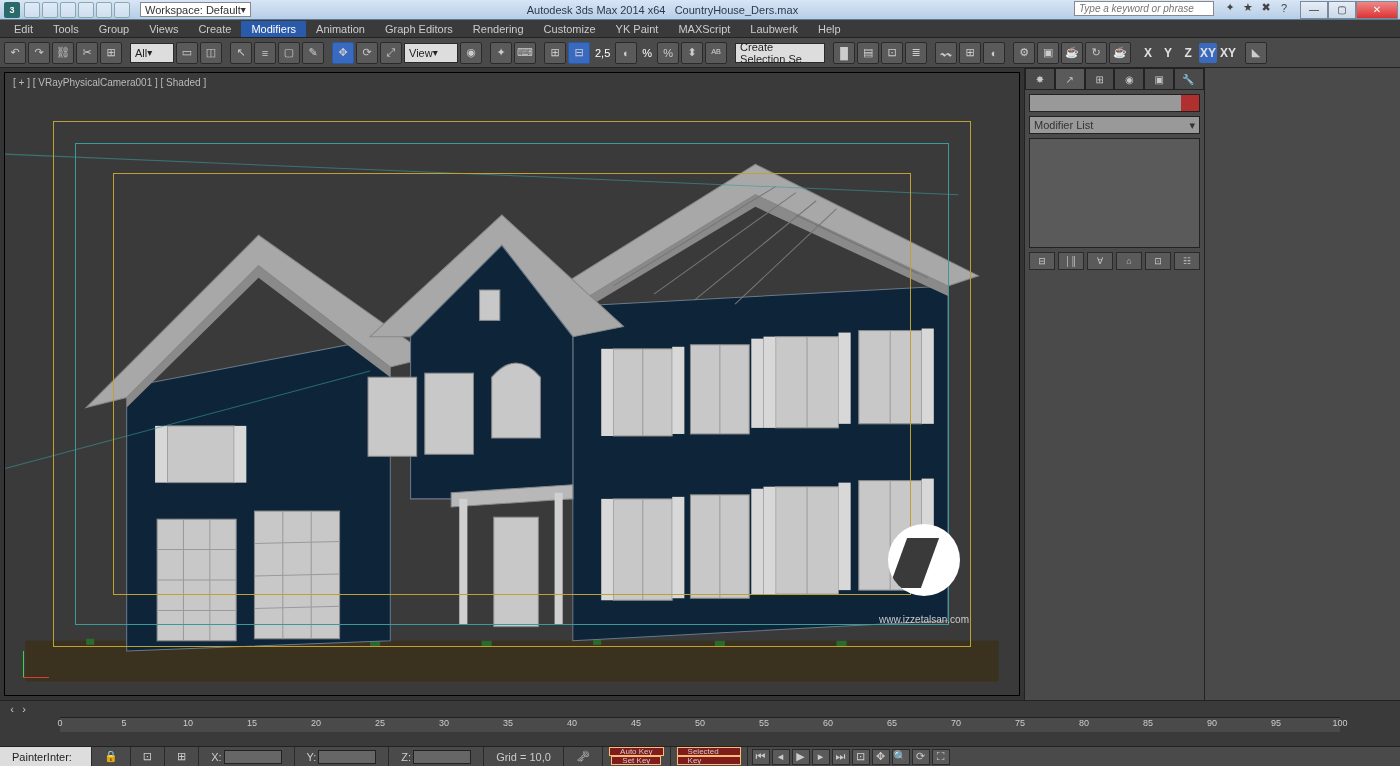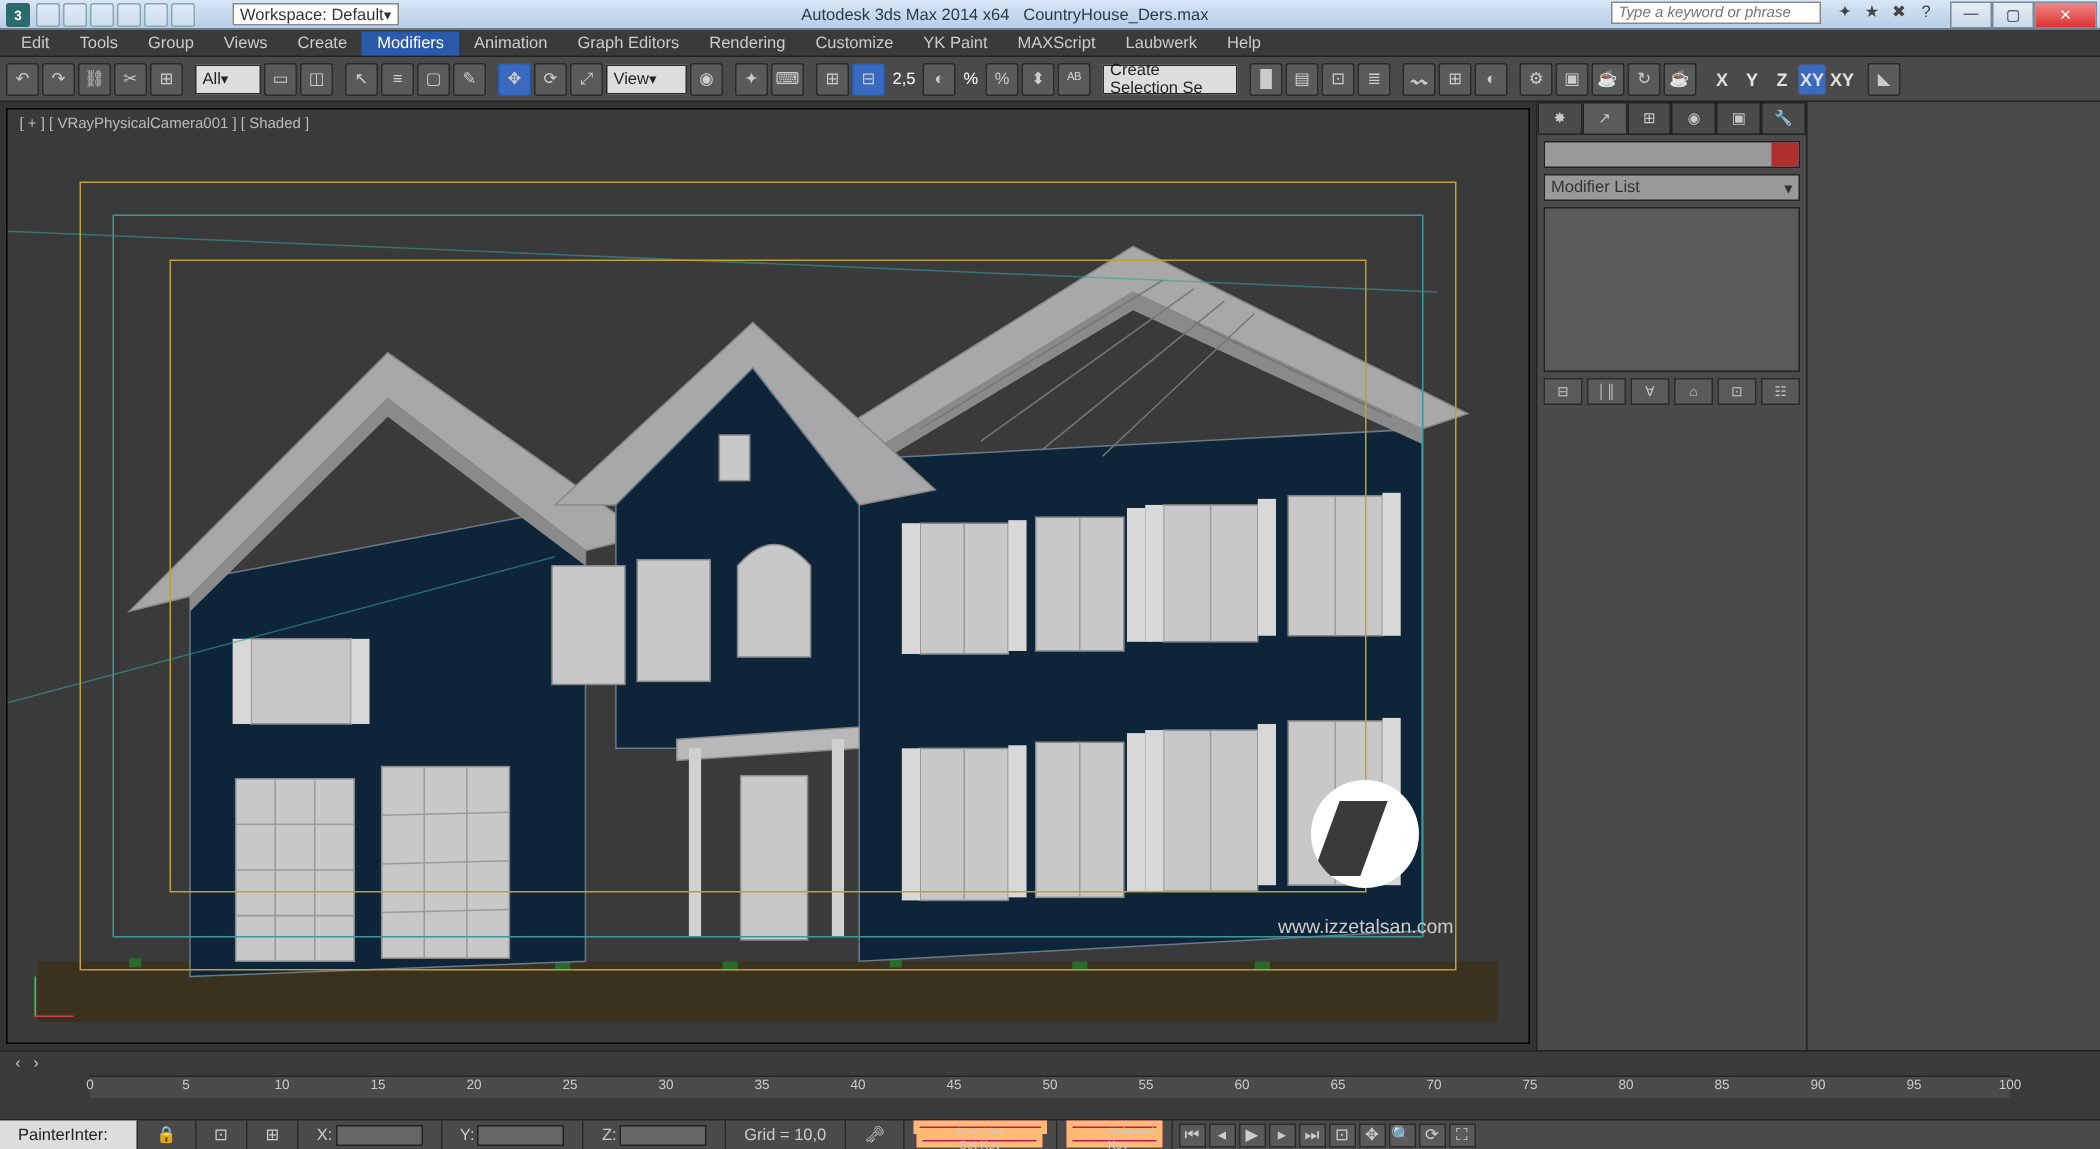--- a/index.html
+++ b/index.html
@@ -3,21 +3,21 @@
 <meta charset="utf-8">
 <style>
 *{margin:0;padding:0;box-sizing:border-box;font-family:"Segoe UI",Tahoma,sans-serif;font-size:11px;user-select:none}
 body{width:1400px;height:766px;background:#343434;overflow:hidden;color:#c8c8c8}
 
 .titlebar{height:20px;background:linear-gradient(#d8e6f6,#b7cde6);display:flex;align-items:center;border-bottom:1px solid #5a7a9a}
 .titlebar .left{display:flex;align-items:center;gap:4px;padding-left:4px}
 .titlebar .left .logo{width:16px;height:16px;background:#2a6a6a;border-radius:2px;display:flex;align-items:center;justify-content:center;color:#fff;font-size:9px;font-weight:bold}
 .titlebar .left .qat{display:flex;gap:2px}
 .titlebar .left .qat .b{width:16px;height:16px;background:rgba(255,255,255,.3);border:1px solid #8aa;border-radius:2px}
-.titlebar .ws{background:#fff;border:1px solid #888;padding:0 4px;height:15px;font-size:10px;color:#333;margin-left:21px;display:flex;align-items:center}
+.titlebar .ws{background:#fff;border:1px solid #888;padding:0 4px;height:15px;font-size:10px;color:#333;margin-left:6px;display:flex;align-items:center}
 .titlebar .center{flex:1;text-align:center;color:#2a3a4a;font-size:11px}
 .titlebar .right{display:flex;align-items:flex-start;gap:2px;padding-right:2px}
 .titlebar .search{width:140px;height:15px;background:#fff;border:1px solid #888;font-size:10px;color:#999;font-style:italic;padding:0 4px;margin-right:6px}
 .titlebar .icn{width:16px;height:14px;display:flex;align-items:center;justify-content:center;color:#444}
 .titlebar .winbtns{display:flex;margin-left:6px}
 .titlebar .winbtns .wb{width:28px;height:18px;display:flex;align-items:center;justify-content:center;border:1px solid #7a8a9a;background:linear-gradient(#e6eef6,#cad8e8);font-size:10px;color:#333}
 .titlebar .winbtns .close{background:linear-gradient(#e88,#d33);color:#fff;width:42px}
 
 .menubar{height:18px;background:#3a3a3a;display:flex;align-items:center;padding-left:4px;border-bottom:1px solid #222}
 .menubar .m{padding:2px 10px;color:#ccc;font-size:11px;cursor:pointer}
@@ -36,21 +36,21 @@
 .viewport-wrap{flex:1;padding:4px;position:relative}
 .viewport{width:100%;height:100%;background:#3a3a3a;border:1px solid #000;position:relative;overflow:hidden}
 .vp-label{position:absolute;top:4px;left:8px;color:#bbb;font-size:10px;z-index:20}
 .safe1{position:absolute;border:1px solid #c0a030;left:48px;top:48px;right:48px;bottom:48px;z-index:5;pointer-events:none}
 .safe2{position:absolute;border:1px solid #c0a030;left:108px;top:100px;right:108px;bottom:100px;z-index:5;pointer-events:none}
 .safe3{position:absolute;border:1px solid #3a9a9a;left:70px;top:70px;right:70px;bottom:70px;z-index:5;pointer-events:none}
 .scene{position:absolute;inset:0;z-index:2}
 .watermark{position:absolute;right:50px;bottom:70px;z-index:10;text-align:center}
 .watermark .logo2{width:72px;height:72px;border-radius:50%;background:#fff;position:relative;overflow:hidden;margin:0 auto}
 .watermark .logo2::before{content:"";position:absolute;left:10px;top:14px;width:32px;height:50px;background:#3a3a3a;transform:skewX(-20deg)}
-.watermark .url{color:#ccc;font-size:13px;margin-top:18px}
+.watermark .url{color:#ccc;font-size:10px;margin-top:18px}
 .axis-gizmo{position:absolute;left:18px;bottom:18px;z-index:15}
 .axis-gizmo .xl{position:absolute;width:26px;height:1px;background:#d04040;left:0;top:0}
 .axis-gizmo .yl{position:absolute;width:1px;height:26px;background:#40d040;left:0;top:-26px}
 
 .cmdpanel{width:180px;background:#4a4a4a;border-left:1px solid #222;display:flex;flex-direction:column}
 .cmdpanel .tabs{height:22px;display:flex;background:#3a3a3a}
 .cmdpanel .tabs .t{flex:1;border:1px solid #222;background:#4a4a4a;display:flex;align-items:center;justify-content:center;font-size:10px}
 .cmdpanel .tabs .t.on{background:#5a5a5a}
 .cmdpanel .name{height:18px;background:#999;margin:4px;border:1px solid #222}
 .cmdpanel .name .sw{width:18px;height:16px;background:#b03030;float:right}
@@ -66,21 +66,21 @@
 .timeline .track{flex:1;height:12px;background:#2a2a2a;border:1px solid #111;position:relative;margin:0 6px}
 .timeline .thumb{position:absolute;left:0;top:-1px;width:56px;height:12px;background:#888;border:1px solid #555;text-align:center;font-size:9px;color:#222}
 .timeline .ruler{height:16px;background:#4a4a4a;position:relative;margin:0 60px;border-top:1px solid #222}
 .timeline .ruler .tick{position:absolute;top:0;font-size:9px;color:#ccc;transform:translateX(-50%)}
 .timeline .keys{height:14px;background:#3a3a3a;margin:0 60px}
 
 .statusbar{height:20px;background:#4a4a4a;border-top:1px solid #222;display:flex;align-items:center;font-size:10px;color:#ccc}
 .statusbar .cell{padding:0 12px;border-right:1px solid #2a2a2a;height:100%;display:flex;align-items:center}
 .statusbar .cell.wide{flex:1}
 .statusbar .coord{width:58px;height:14px;background:#666;border:1px solid #222;margin-left:2px;color:#ccc;padding:0 2px}
-.statusbar .btn{height:14px;background:#be185d;border:4px solid #fdba74;padding:0 24px;margin:0 2px}
+.statusbar .btn{height:14px;background:#7f1d1d;border:1px solid #fdba74;padding:0 10px;margin:0 2px}
 .statusbar .rightbtns{display:flex;gap:2px;padding:0 4px}
 .statusbar .rb{width:18px;height:16px;background:#5a5a5a;border:1px solid #2a2a2a;display:flex;align-items:center;justify-content:center}
 svg{display:block}
 </style>
 </head>
 <body>
 
 <div class="titlebar">
   <div class="left">
     <div class="logo">3</div>

